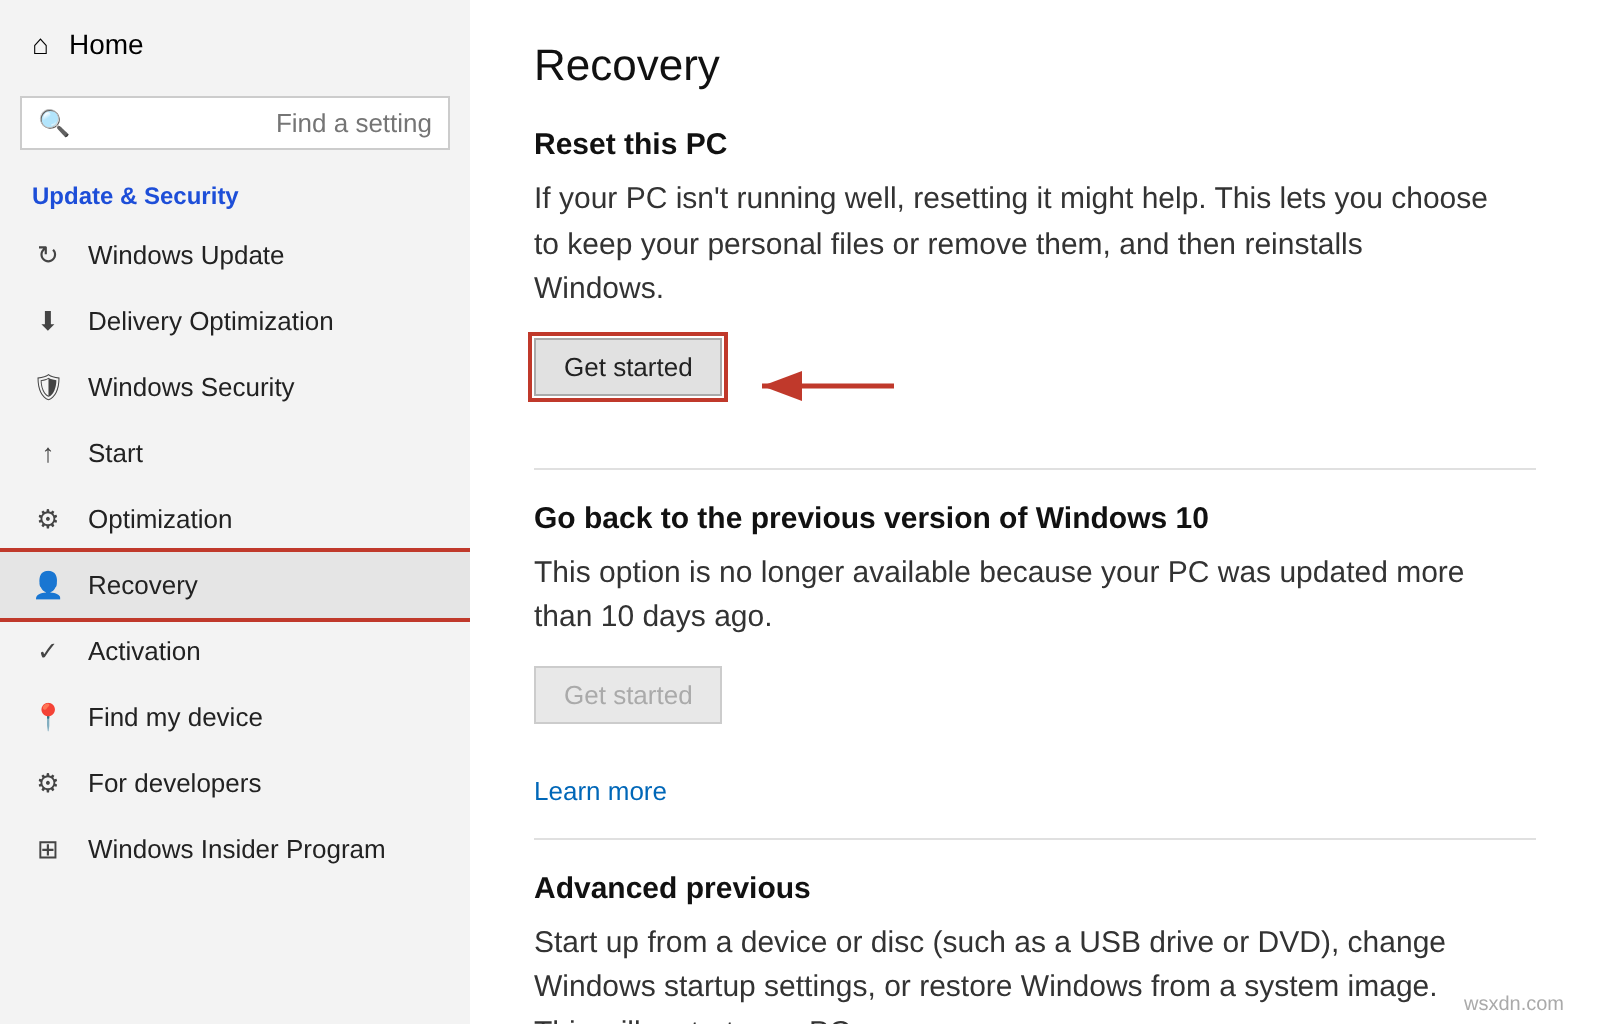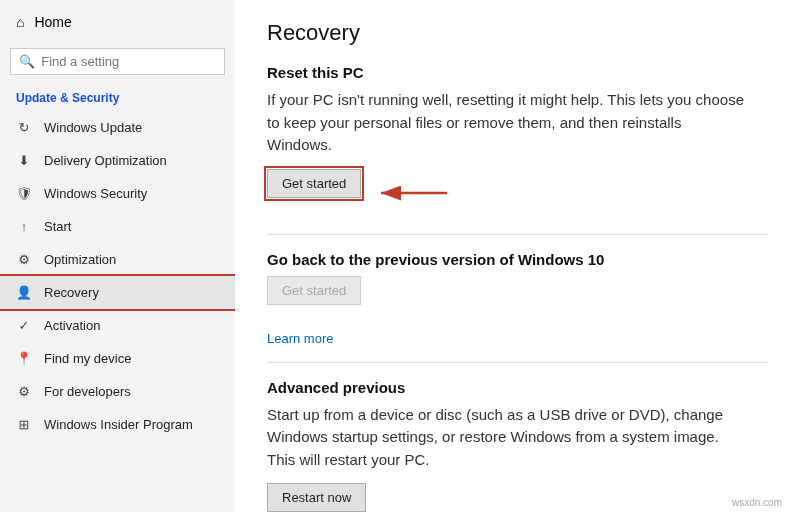--- a/index.html
+++ b/index.html
@@ -42,20 +42,21 @@
       padding: 5px 8px;
       gap: 6px;
     }
     .search-box input {
       border: none;
       outline: none;
       background: transparent;
       font-size: 13px;
       width: 100%;
       color: #15803d;
+      text-align: right;
     }
     .search-icon-svg {
       color: #555;
       font-size: 13px;
     }
 
     .sidebar-section-title {
       font-size: 12px;
       font-weight: 600;
       color: #1d4ed8;
@@ -246,20 +247,21 @@
           <line x1="78" y1="15" x2="12" y2="15" stroke="#c0392b" stroke-width="2.5" marker-end="url(#arrowhead)"></line>
         </svg>
       </span>
     </div>
   </div>
 
   <hr class="divider">
 
   <div class="section">
     <div class="section-title">Go back to the previous version of Windows 10</div>
+    <div class="section-desc">This option is no longer available because your PC was updated more than 10 days ago.</div>
     <button class="btn disabled" disabled="">Get started</button>
     <br>
     <a class="learn-more">Learn more</a>
   </div>
 
   <hr class="divider">
 
   <div class="section">
     <div class="section-title">Advanced previous</div>
     <div class="section-desc">Start up from a device or disc (such as a USB drive or DVD), change Windows startup settings, or restore Windows from a system image. This will restart your PC.</div>

